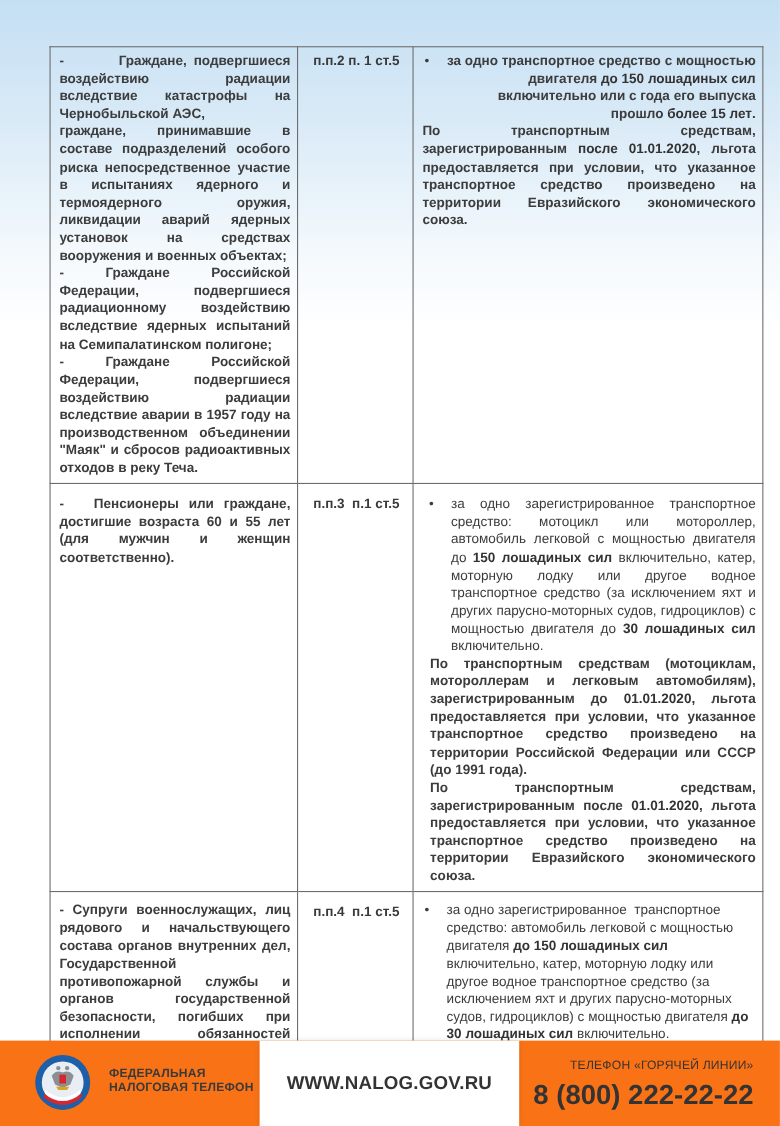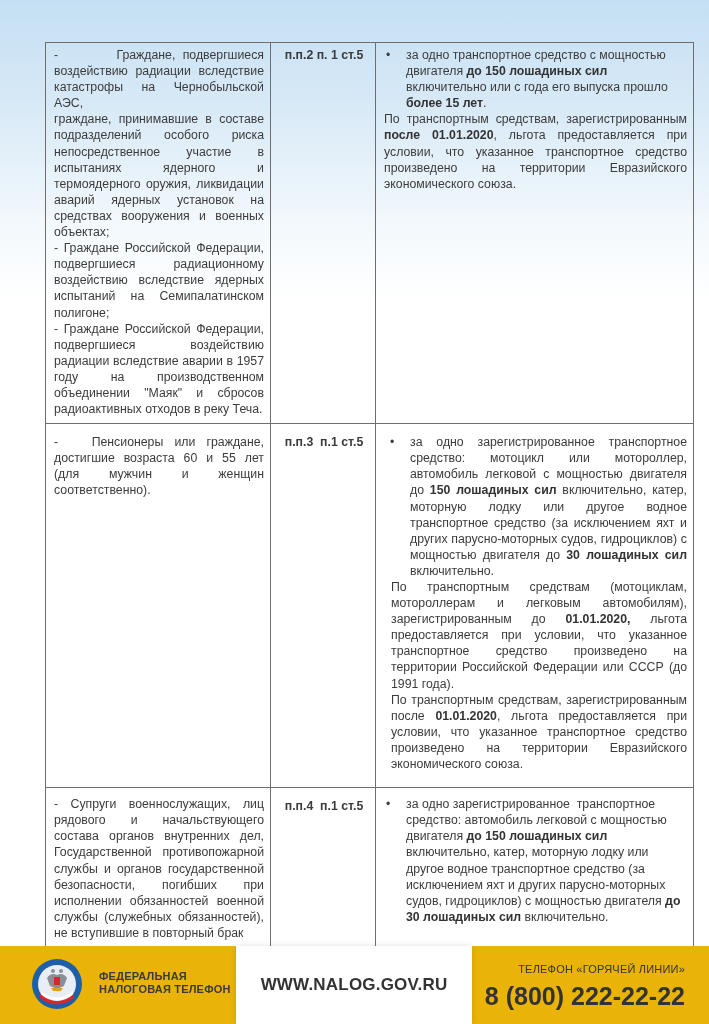--- a/index.html
+++ b/index.html
@@ -19,32 +19,32 @@
   }
   .c1 { width:210px; text-align:justify; }
   .c2 { width:90px; text-align:center; font-weight:bold; color:#3a3a3a; padding-top:4px; }
   .c3 { text-align:justify; }
   .r1 { height:354px; }
   .r2 { height:364px; }
   .r3 { height:152px; }
   .bl { display:flex; }
   .bl .dot { width:20px; flex:none; padding-left:2px; }
   .bl .txt { flex:1; }
-  .r1 .c3 .bl .txt { text-align:left; }
+  .r1 .c3 .bl .txt { text-align:right;font-weight:bold; }
   .r3 .c3 .bl .txt { text-align:left; }
   .r2 .c3 { padding-left:12px; padding-top:10px; }
   .r3 .c3 { padding-top:8px; }
   .r3 .c1 { padding-top:8px; }
   .r2 .c1 { padding-top:10px; }
   .r2 .c2, .r3 .c2 { padding-top:10px; }
   b { color:#333; }
-  .para { margin:0; }
+  .para { margin:0;font-weight:bold; }
   .footer {
     position:absolute; left:0; top:946px; width:709px; height:78px;
-    background:#eab308;
+    background:#f97316;
   }
   .footer-mid {
     position:absolute; left:236px; top:0; width:236px; height:78px; background:#fff;
     box-shadow: 0 0 6px rgba(0,0,0,0.12);
     display:flex; align-items:center; justify-content:center;
     font-weight:bold; font-size:17px; color:#333; letter-spacing:0.2px;
   }
   .logo {
     position:absolute; left:31px; top:12px; width:52px; height:52px;
   }

